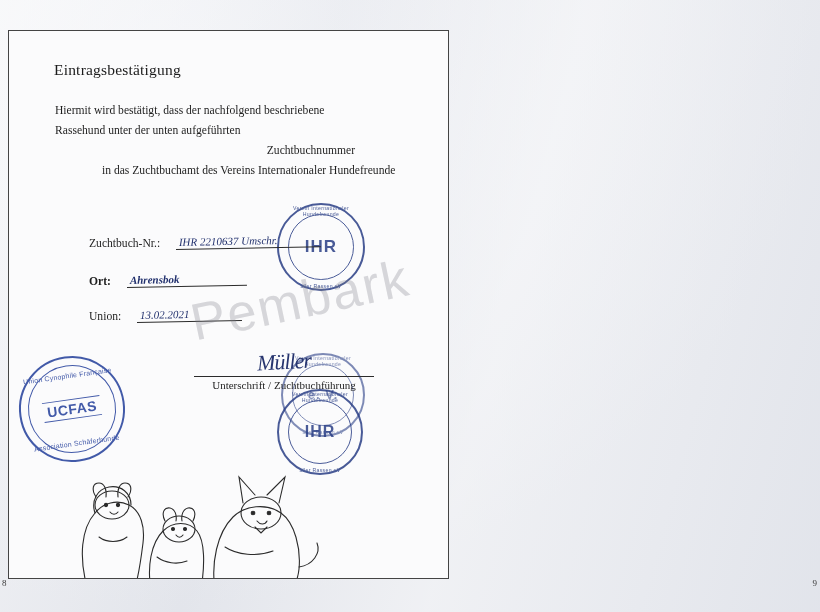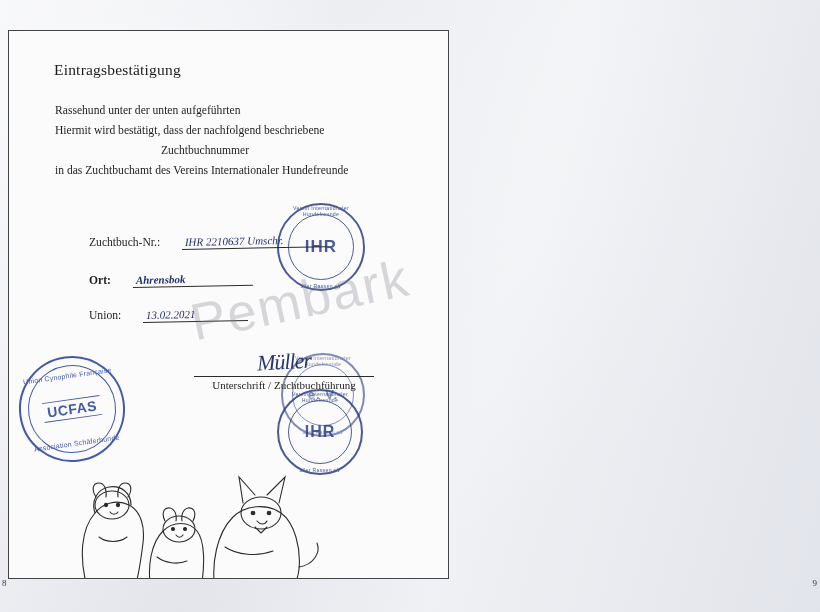--- a/index.html
+++ b/index.html
@@ -45,30 +45,30 @@
     color: #1b1b1b;
   }
   .l-body {
     position: absolute;
     left: 46px; top: 70px;
     width: 300px;
     font-size: 11.6px;
     line-height: 20px;
     color: #1e1e1e;
   }
-  .l-body .ctr { text-align: center; }
-  .l-body .wide { white-space: nowrap; }
+  .l-body .ctr { text-align: right; }
+  .l-body .wide { white-space: nowrap; margin-left: 47px; }
 
   .fieldrow {
     position: absolute;
     font-size: 11.6px;
     color: #1e1e1e;
     display: flex;
-    align-items: flex-start;
-    gap: 22px;
+    align-items: center;
+    gap: 16px;
   }
   .flabel { white-space: nowrap; }
   .fval {
     font-family: "Liberation Serif", serif;
     font-style: italic;
     font-size: 11px;
     color: #21306d;
     border-bottom: 1px solid #2b2b2b;
     min-width: 120px;
     padding: 0 3px 1px 3px;
@@ -189,22 +189,22 @@
 
 <div class="book">
 
   <div class="leaf">
 
     <div class="card" id="left-card">
 
       <div class="l-title">Eintragsbestätigung</div>
 
       <div class="l-body">
+        <div>Hiermit wird bestätigt, dass der nachfolgend beschriebene</div>
         <div>Rassehund unter der unten aufgeführten</div>
-        <div>Hiermit wird bestätigt, dass der nachfolgend beschriebene</div>
         <div class="ctr">Zuchtbuchnummer</div>
         <div class="wide">in das Zuchtbuchamt des Vereins Internationaler Hundefreunde</div>
       </div>
 
       <div class="stamp stamp-ihr" id="stamp-ihr-left">
         <div class="inner">
           <div class="arc-top">Verein Internationaler Hundefreunde</div>
           <div class="ihr-text">IHR</div>
           <div class="arc-bot">aller Rassen eV</div>
         </div>

